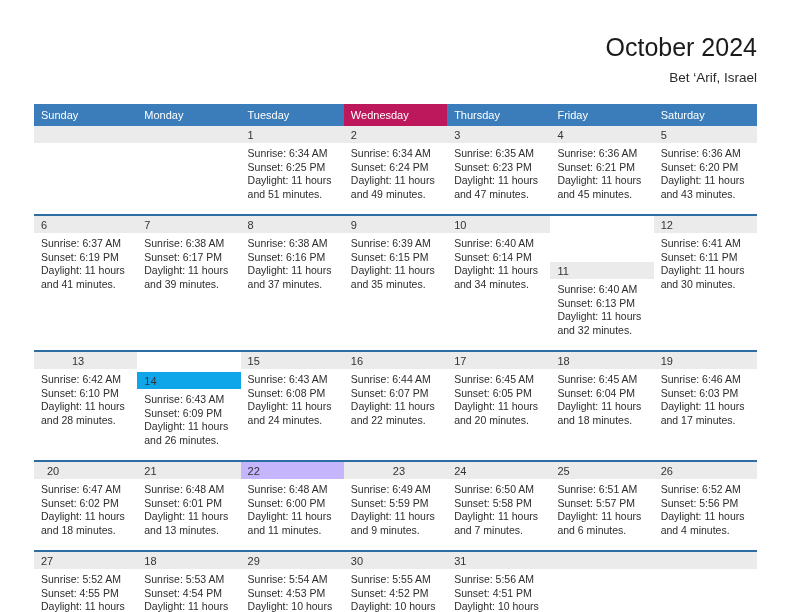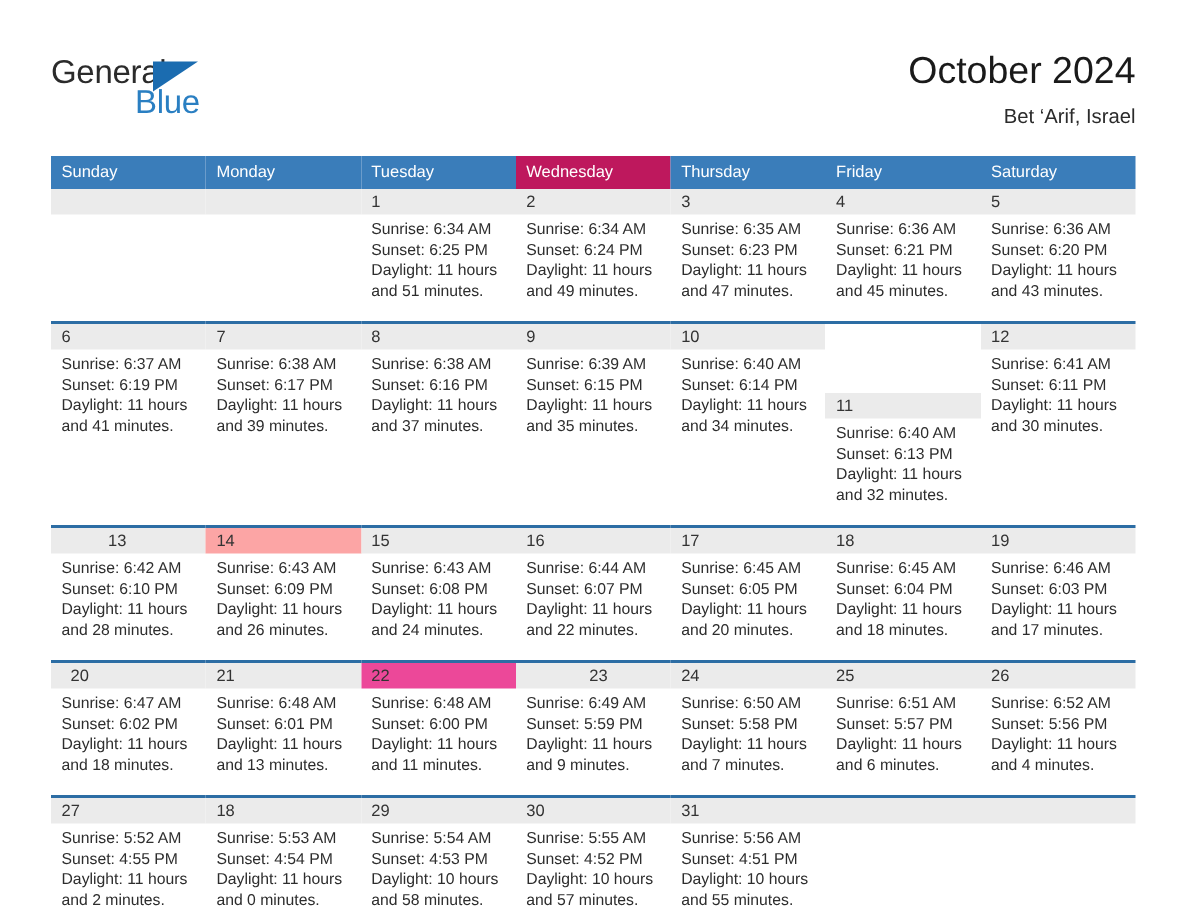--- a/index.html
+++ b/index.html
@@ -123,25 +123,20 @@
   }
   .cell-body div { white-space: nowrap; }
 </style>
 </head>
 <body>
 
 <div class="page">
 
   <div class="header">
 
-    <div class="logo">
-      <span class="logo-general">General</span>
-      <span class="logo-tri" style="border-left-color: rgb(27, 108, 176);"></span>
-      <span class="logo-blue" style="color: rgb(42, 127, 194);">Blue</span>
-    </div>
 
     <div class="title-block">
       <h1 class="cal-title">October 2024</h1>
       <h2 class="cal-subtitle">Bet ‘Arif, Israel</h2>
     </div>
 
   </div>
 
   <table class="calendar">
     <thead>
@@ -309,21 +304,21 @@
               <div class="cell-body">
                 <div>Sunrise: 6:42 AM</div>
                 <div>Sunset: 6:10 PM</div>
                 <div>Daylight: 11 hours</div>
                 <div>and 28 minutes.</div>
               </div>
             </div>
           </td>
           <td style="border-top: 2px solid rgb(44, 109, 164);">
             <div class="cell">
-              <div class="daynum-band" style="background: #fca5a5;">14</div>
+              <div class="daynum-band" style="background: #0ea5e9; margin-top: 20px;">14</div>
               <div class="cell-body">
                 <div>Sunrise: 6:43 AM</div>
                 <div>Sunset: 6:09 PM</div>
                 <div>Daylight: 11 hours</div>
                 <div>and 26 minutes.</div>
               </div>
             </div>
           </td>
           <td style="border-top: 2px solid rgb(44, 109, 164);">
             <div class="cell">
@@ -399,21 +394,21 @@
               <div class="cell-body">
                 <div>Sunrise: 6:48 AM</div>
                 <div>Sunset: 6:01 PM</div>
                 <div>Daylight: 11 hours</div>
                 <div>and 13 minutes.</div>
               </div>
             </div>
           </td>
           <td style="border-top: 2px solid rgb(44, 109, 164);">
             <div class="cell">
-              <div class="daynum-band" style="background: #ec4899;">22</div>
+              <div class="daynum-band" style="background: #c4b5fd;">22</div>
               <div class="cell-body">
                 <div>Sunrise: 6:48 AM</div>
                 <div>Sunset: 6:00 PM</div>
                 <div>Daylight: 11 hours</div>
                 <div>and 11 minutes.</div>
               </div>
             </div>
           </td>
           <td style="border-top: 2px solid rgb(44, 109, 164);">
             <div class="cell">

